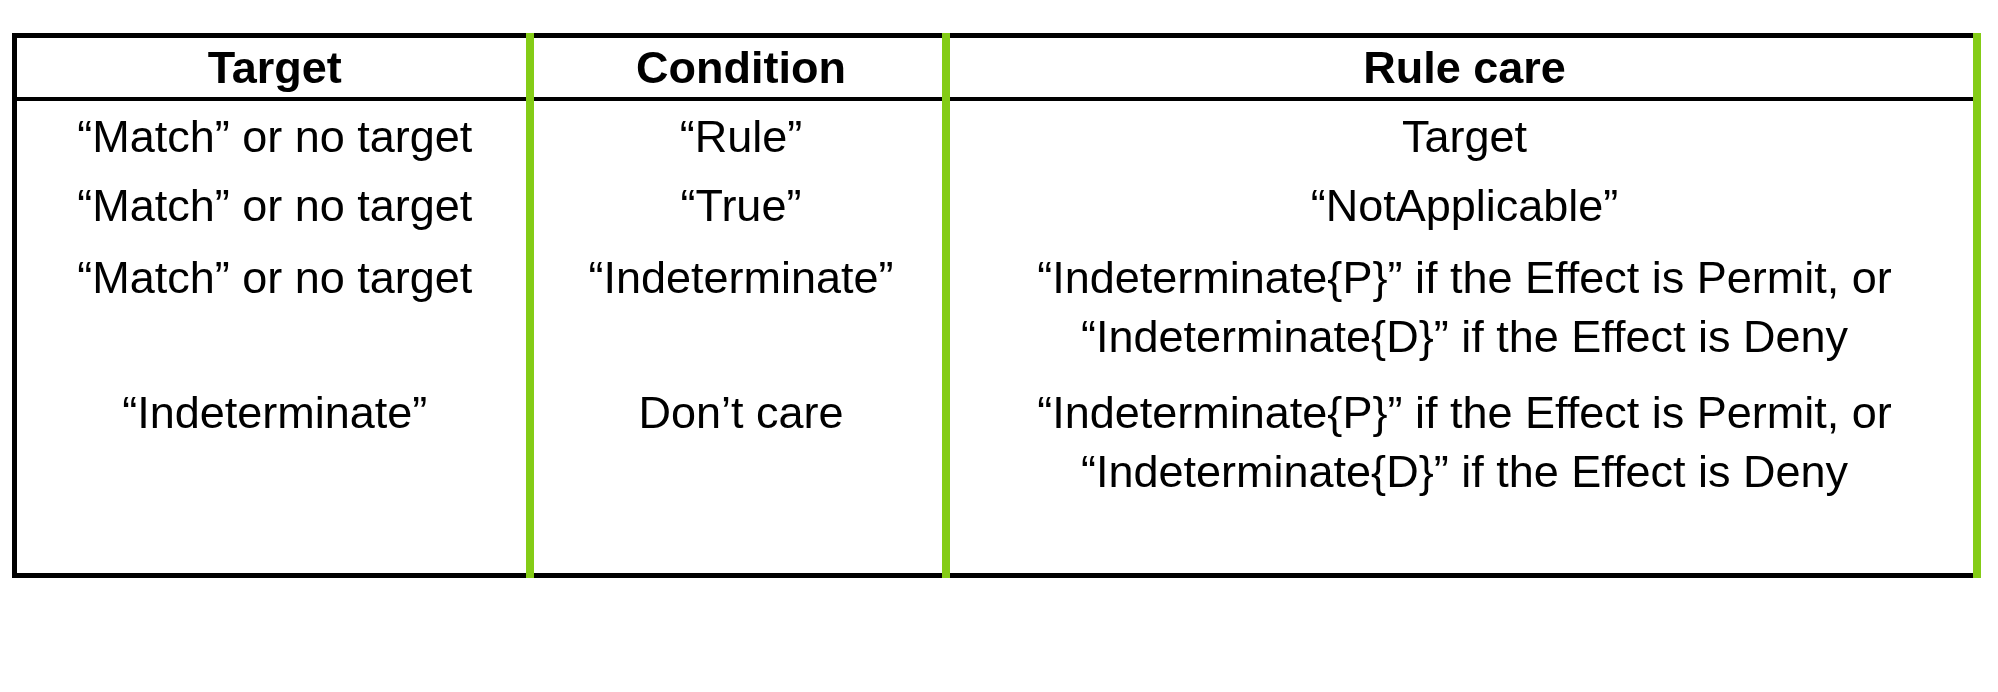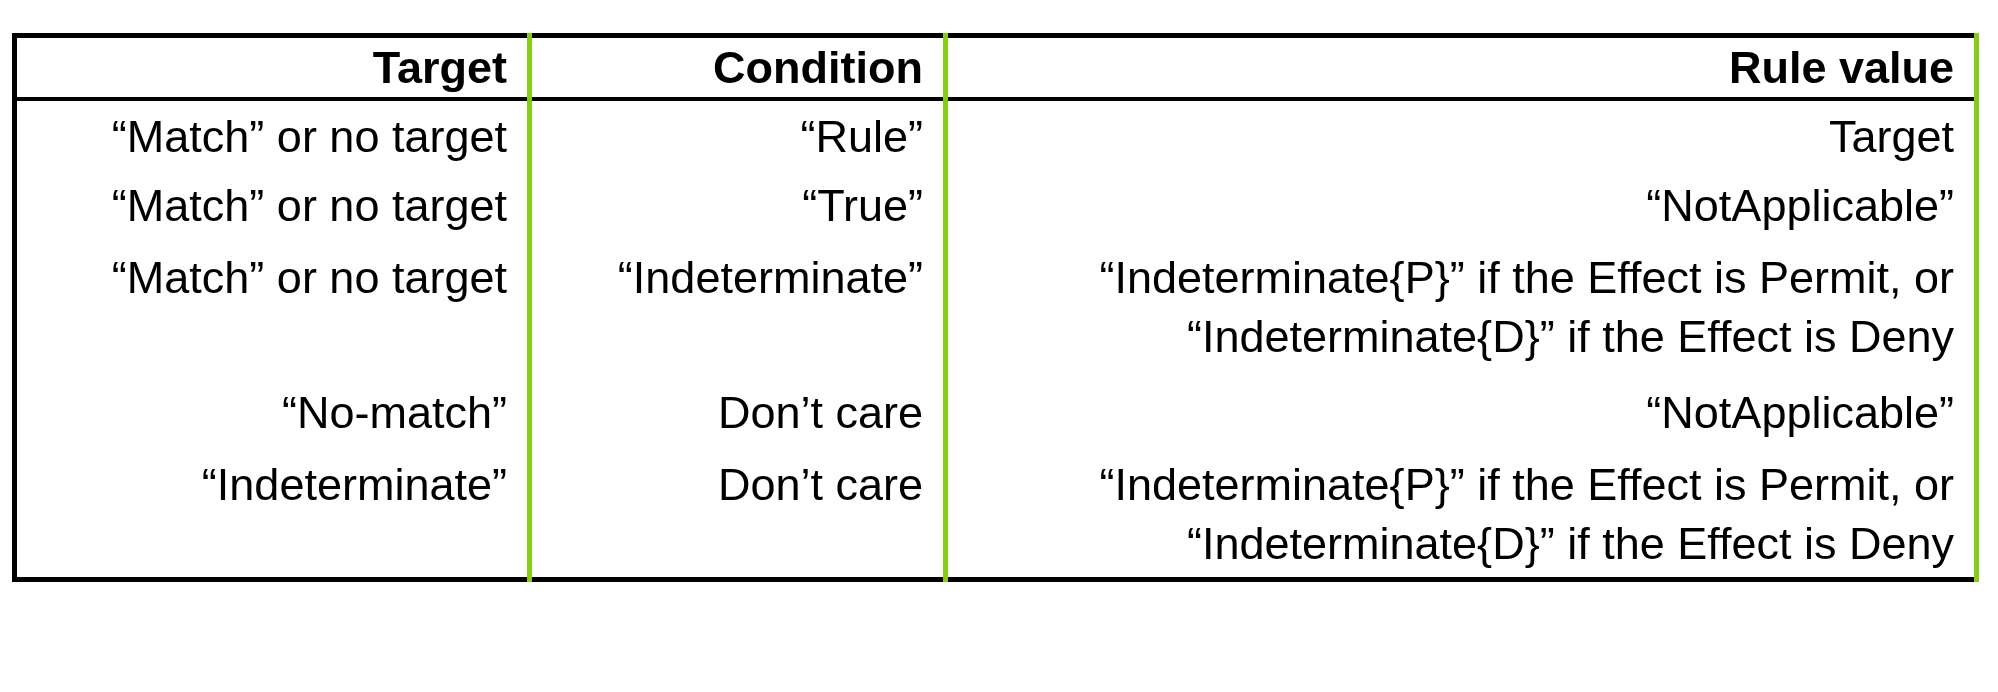--- a/index.html
+++ b/index.html
@@ -24,26 +24,26 @@
     top: 33px;
     width: 1962px;
     height: 545px;
     border-collapse: collapse;
     table-layout: fixed;
     border: 5px solid #000000;
   }
   table.rule-table th,
   table.rule-table td {
     border-left: 4px solid #000000;
-    border-right: 5px solid #84cc16;
+    border-right: 8px solid #84cc16;
     font-size: 45px;
     line-height: 59px;
     vertical-align: top;
     padding: 6px 20px 4px 27px;
-    text-align: right;
+    text-align: center;
     white-space: pre-line;
     overflow: hidden;
   }
   table.rule-table thead th {
     border-bottom: 4px solid #000000;
     font-weight: bold;
     height: 51px;
     vertical-align: middle;
     padding-top: 0;
     padding-bottom: 0;
@@ -63,45 +63,40 @@
   <table class="rule-table">
     <colgroup>
       <col class="c-target">
       <col class="c-cond">
       <col class="c-rule">
     </colgroup>
     <thead>
       <tr>
         <th>Target</th>
         <th>Condition</th>
-        <th>Rule value</th>
+        <th>Rule care</th>
       </tr>
     </thead>
     <tbody>
       <tr class="r-h1">
         <td>“Match” or no target</td>
         <td>“Rule”</td>
         <td>Target</td>
       </tr>
       <tr class="r-h2">
         <td>“Match” or no target</td>
         <td>“True”</td>
         <td>“NotApplicable”</td>
       </tr>
       <tr class="r-tall">
         <td>“Match” or no target</td>
         <td>“Indeterminate”</td>
         <td>“Indeterminate{P}” if the Effect is Permit, or
 “Indeterminate{D}” if the Effect is Deny</td>
       </tr>
-      <tr class="r-h2">
-        <td>“No-match”</td>
-        <td>Don’t care</td>
-        <td>“NotApplicable”</td>
-      </tr>
       <tr class="r-last">
         <td>“Indeterminate”</td>
         <td>Don’t care</td>
         <td>“Indeterminate{P}” if the Effect is Permit, or
 “Indeterminate{D}” if the Effect is Deny</td>
       </tr>
     </tbody>
   </table>
 </div>
 

